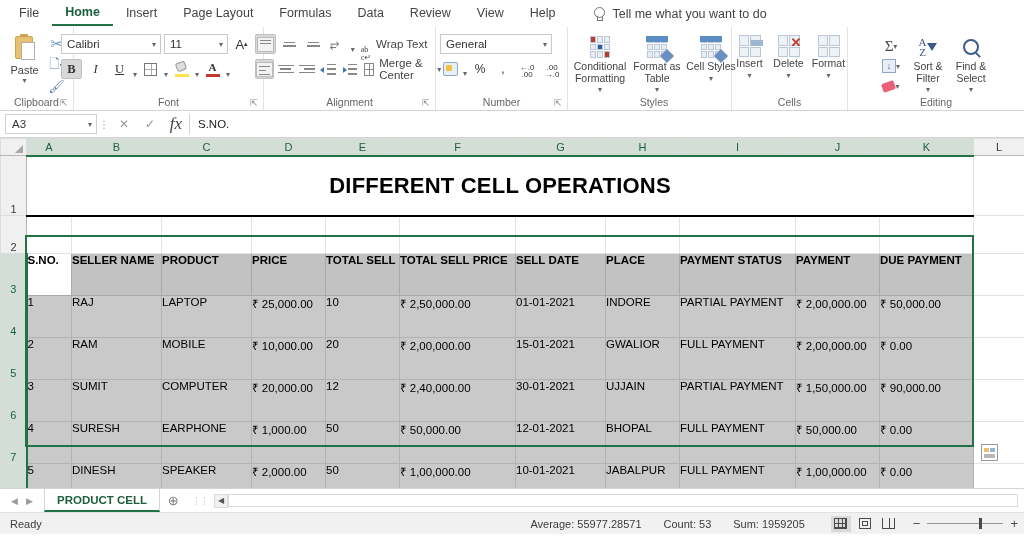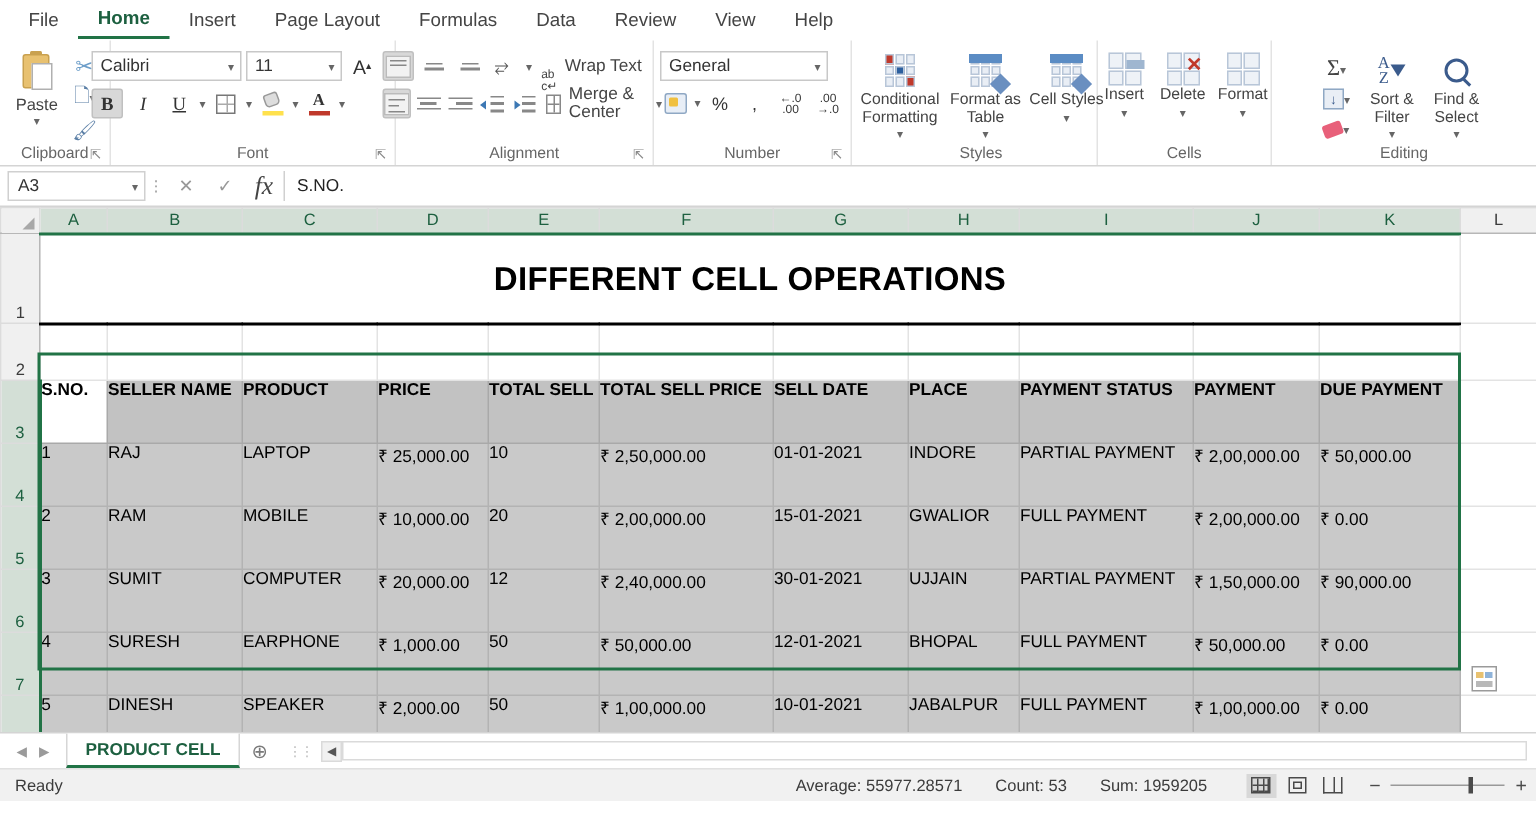--- a/index.html
+++ b/index.html
@@ -96,21 +96,21 @@
     position: absolute; left: 9px; top: 8px; width: 14px; height: 18px;
     background: #ffffff; border: 1px solid #b0b0b0;
   }
   .smallcol { display: flex; flex-direction: column; gap: 3px; padding-top: 3px; }
   .smallicon { width: 22px; height: 18px; position: relative; display:flex; align-items:center; justify-content:center; font-size: 13px; color:#5b7fa6; }
   .caret { font-size: 8px; color: #666; }
   .cutx { color:#6d9ec9; font-size:15px; }
 
   
   .fontgrp { width: 190px; }
-  .row1, .row2 { display: flex; align-items: center; gap: 3px; }
+  .row1, .row2 { display: flex; align-items: flex-end; gap: 3px; }
   .row2 { margin-top: 5px; }
   .combo {
     height: 20px; border: 1px solid #c8c8c8; background: #fff;
     display: flex; align-items: center; justify-content: space-between;
     padding: 0 4px 0 5px; font-size: 11.5px; color: #333;
   }
   .fontname { width: 100px; }
   .fontsize { width: 64px; }
   .combo .cv { white-space: nowrap; overflow: hidden; }
   .tbtn {
@@ -135,21 +135,21 @@
   
   .aligngrp { width: 172px; }
   .alignicon { width:16px;height:13px;display:flex;flex-direction:column;justify-content:center;gap:2px; }
   .alignicon i { display:block; height:1.5px; background:#888; }
   .ai-box { width:17px;height:15px;border:1px solid #bbb;position:relative;background:#f2f2f2; }
   .ai-box i { position:absolute;left:2px;right:2px;height:1.5px;background:#888; }
   .wrapbtn, .mergebtn {
     display:flex; align-items:center; gap:5px; font-size:11.5px; color:#444;
     height:20px; padding:0 3px;
   }
-  .abicon { font-size:8px; line-height:8px; color:#444; font-family:Liberation Sans, sans-serif;margin-top:20px; }
+  .abicon { font-size:8px; line-height:8px; color:#444; font-family:Liberation Serif, serif;margin-top:20px; }
   .mergeicon { width:15px;height:13px;border:1px solid #888;position:relative;background:#fff; }
   .mergeicon::before{content:"";position:absolute;left:0;right:0;top:50%;border-top:1px solid #888;}
   .mergeicon::after{content:"";position:absolute;left:4px;top:0;bottom:0;border-left:1px solid #888;}
   .indenticon { width:16px;height:13px;position:relative; }
   .indenticon .lines{position:absolute;right:0;top:1px;width:9px;height:11px;display:flex;flex-direction:column;justify-content:space-between;}
   .indenticon .lines i{display:block;height:1.5px;background:#888;}
   .indenticon .arw{position:absolute;left:0;top:4px;width:0;height:0;border-top:3px solid transparent;border-bottom:3px solid transparent;border-right:4px solid #3c78b4;}
   .indenticon.inc .arw{border-right:none;border-left:4px solid #3c78b4;left:2px;}
   .orienticon{width:15px;height:14px;position:relative;color:#555;font-size:12px;}
 
@@ -330,20 +330,24 @@
 <div class="tabbar">
   <div class="tab">File</div>
   <div class="tab active">Home</div>
   <div class="tab">Insert</div>
   <div class="tab">Page Layout</div>
   <div class="tab">Formulas</div>
   <div class="tab">Data</div>
   <div class="tab">Review</div>
   <div class="tab">View</div>
   <div class="tab">Help</div>
+  <div class="tellme">
+    <span class="bulb"></span>
+    <span>Tell me what you want to do</span>
+  </div>
 </div>
 
 <div class="ribbon">
 
   <div class="rgroup clipboard">
     <div class="gcontent">
       <div class="pastebtn">
         <span class="clipicon">
           <span class="clip"></span>
             <span class="board"></span>

